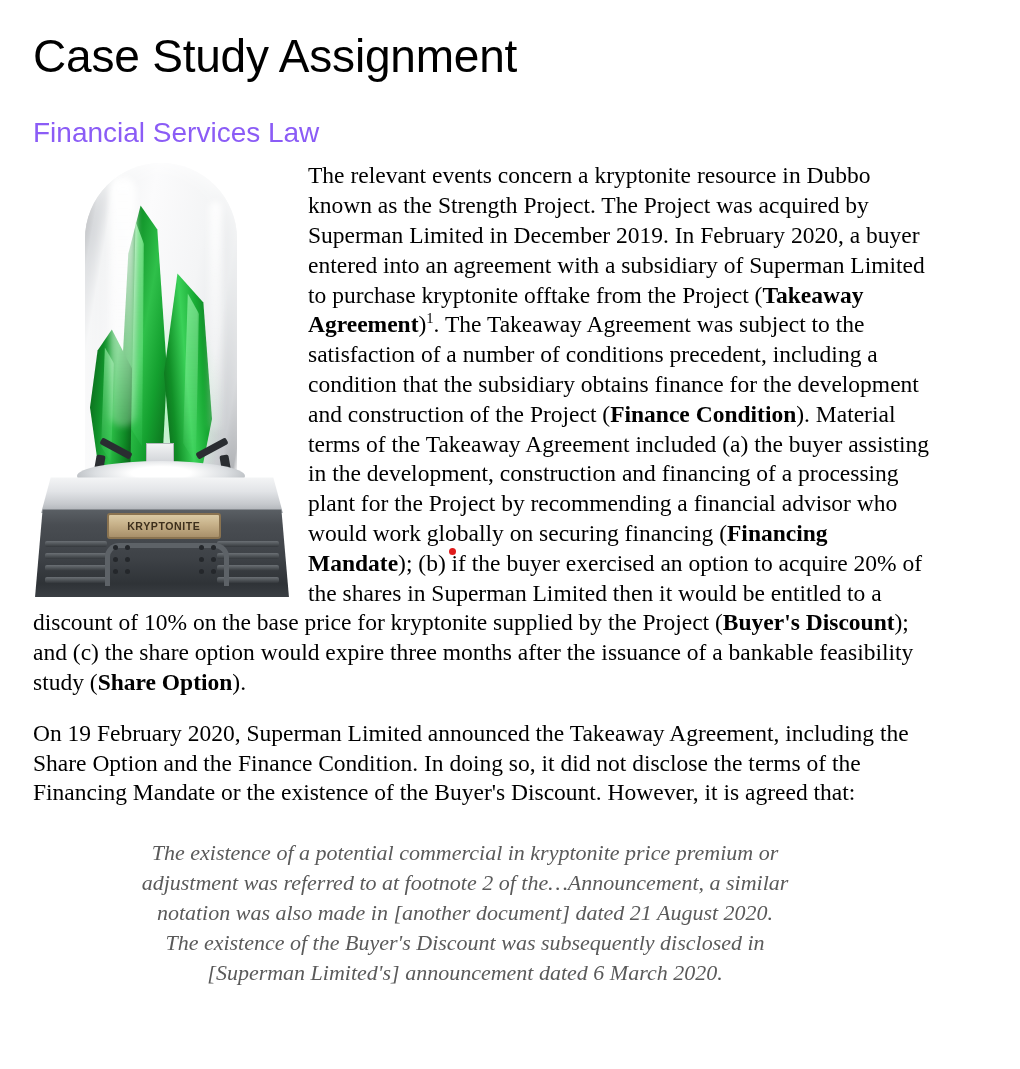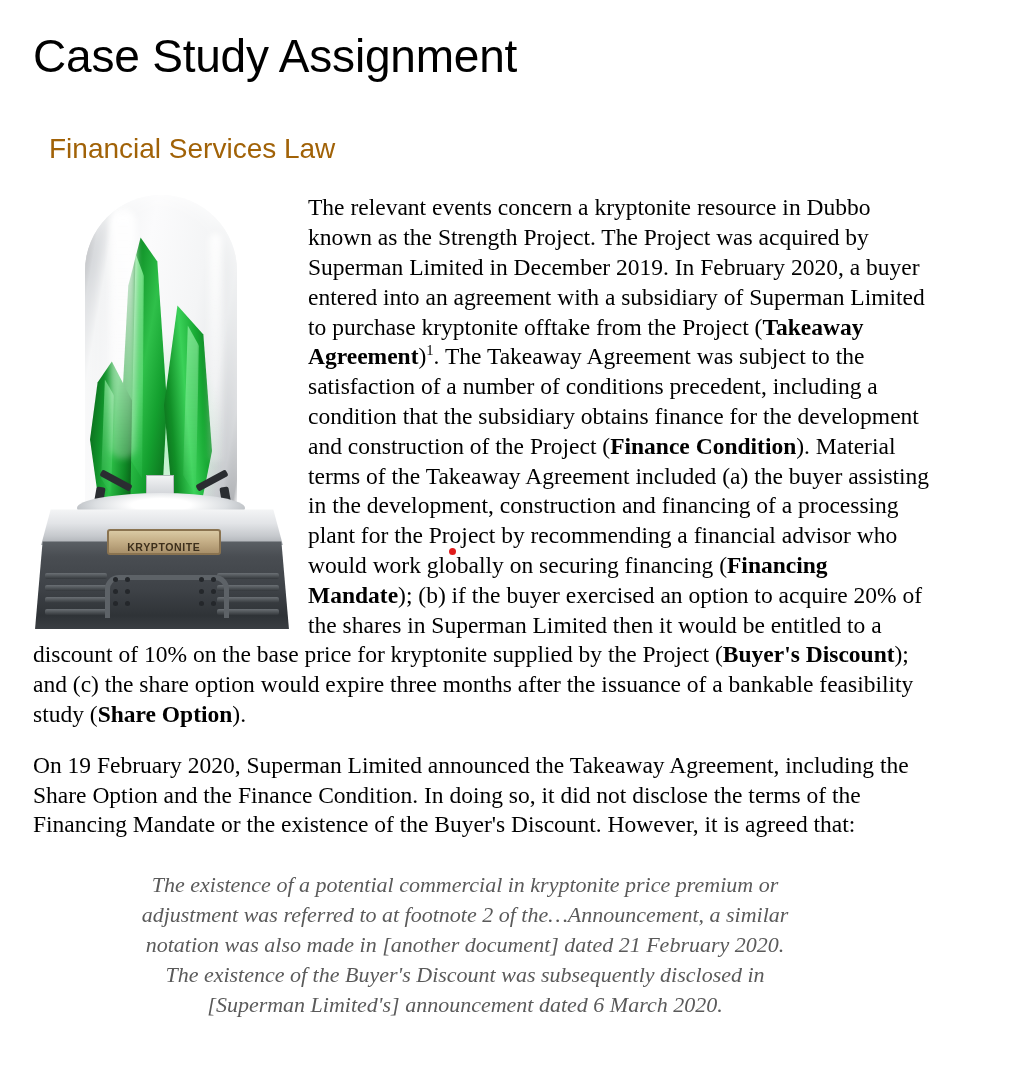--- a/index.html
+++ b/index.html
@@ -38,22 +38,22 @@
     color: #000000;
     margin: 0;
     padding-top: 32px;
     white-space: nowrap;
   }
   .heading-1 {
     font-family: "Liberation Sans", "DejaVu Sans", sans-serif;
     font-weight: 400;
     font-size: 28px;
     line-height: 1.1;
-    color: #a16207;
-    margin: 16px;
+    color: #8b5cf6;
+    margin: 0;
     padding-top: 36px;
     white-space: nowrap;
   }
   .heading-2 {
     font-family: "Liberation Sans", "DejaVu Sans", sans-serif;
     font-weight: 400;
     font-size: 19px;
     line-height: 1.1;
     color: #4472a8;
     margin: 0;
@@ -258,27 +258,27 @@
     background: transparent;
   }
   .vent {
     position: absolute;
     width: 5px; height: 5px;
     border-radius: 50%;
     background: #24272b;
   }
   .nameplate {
     position: absolute;
-    left: 74px; top: 336px;
+    left: 74px; top: 352px;
     width: 110px; height: 22px;
     background: linear-gradient(180deg, #d9c9a4 0%, #c6b088 45%, #a8906a 100%);
     border: 2px solid #8a7350;
     border-radius: 3px;
     display: flex;
-    align-items: flex-end;
+    align-items: center;
     justify-content: center;
   }
   .nameplate-text {
     font-family: "Liberation Sans", "DejaVu Sans", sans-serif;
     font-weight: bold;
     font-size: 11.5px;
     letter-spacing: 0.6px;
     color: #3d2f1c;
     transform: scaleX(0.92);
   }
@@ -378,20 +378,20 @@
       </div>
 
       <p class="body-text"><span>The relevant events concern a kryptonite resource in Dubbo known as the Strength Project. The Project was acquired by Superman Limited in December 2019. In February 2020, a buyer entered into an agreement with a subsidiary of Superman Limited to purchase kryptonite offtake from the Project (</span><span class="b">Takeaway Agreement</span><span>)</span><sup>1</sup><span>. The Takeaway Agreement was subject to the satisfaction of a number of conditions precedent, including a condition that the subsidiary obtains finance for the development and construction of the Project (</span><span class="b">Finance Condition</span><span>). Material terms of the Takeaway Agreement included (a) the buyer assisting in the development, construction and financing of a processing plant for the Project by recommending a financial advisor who would work globally on securing financing (</span><span class="b">Financing Mandate</span><span>); (b) if the buyer exercised an option to acquire 20% of the shares in Superman Limited then it would be entitled to a discount of 10% on the base price for kryptonite supplied by the Project (</span><span class="b">Buyer's Discount</span><span>); and (c) the share option would expire three months after the issuance of a bankable feasibility study (</span><span class="b">Share Option</span><span>).</span></p>
 
       <p class="body-text">On 19 February 2020, Superman Limited announced the Takeaway Agreement, including the Share Option and the Finance Condition. In doing so, it did not disclose the terms of the Financing Mandate or the existence of the Buyer's Discount. However, it is agreed that:</p>
     </div>
 
     <blockquote class="blockquote">
       <span>The existence of a potential commercial in kryptonite price premium or</span><br>
       <span>adjustment was referred to at footnote 2 of the…Announcement, a similar</span><br>
-      <span>notation was also made in [another document] dated 21 February 2020.</span><br>
+      <span>notation was also made in [another document] dated 21 August 2020.</span><br>
       <span>The existence of the Buyer's Discount was subsequently disclosed in</span><br>
       <span>[Superman Limited's] announcement dated 6 March 2020.</span>
     </blockquote>
   </div>
 
   <div class="red-dot"></div>
 </div>
 
 </body></html>

